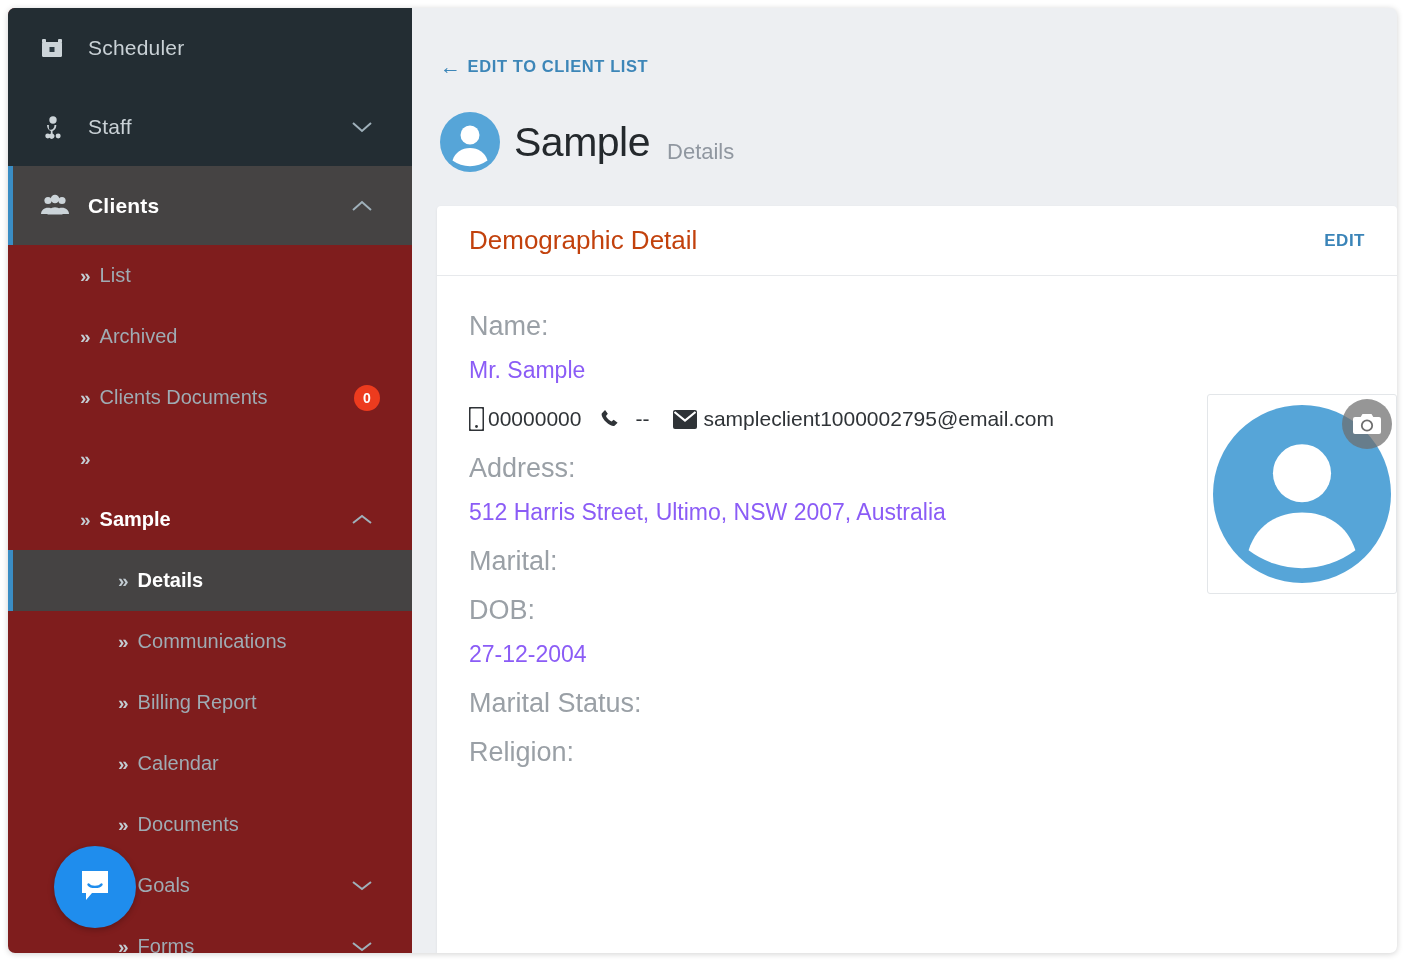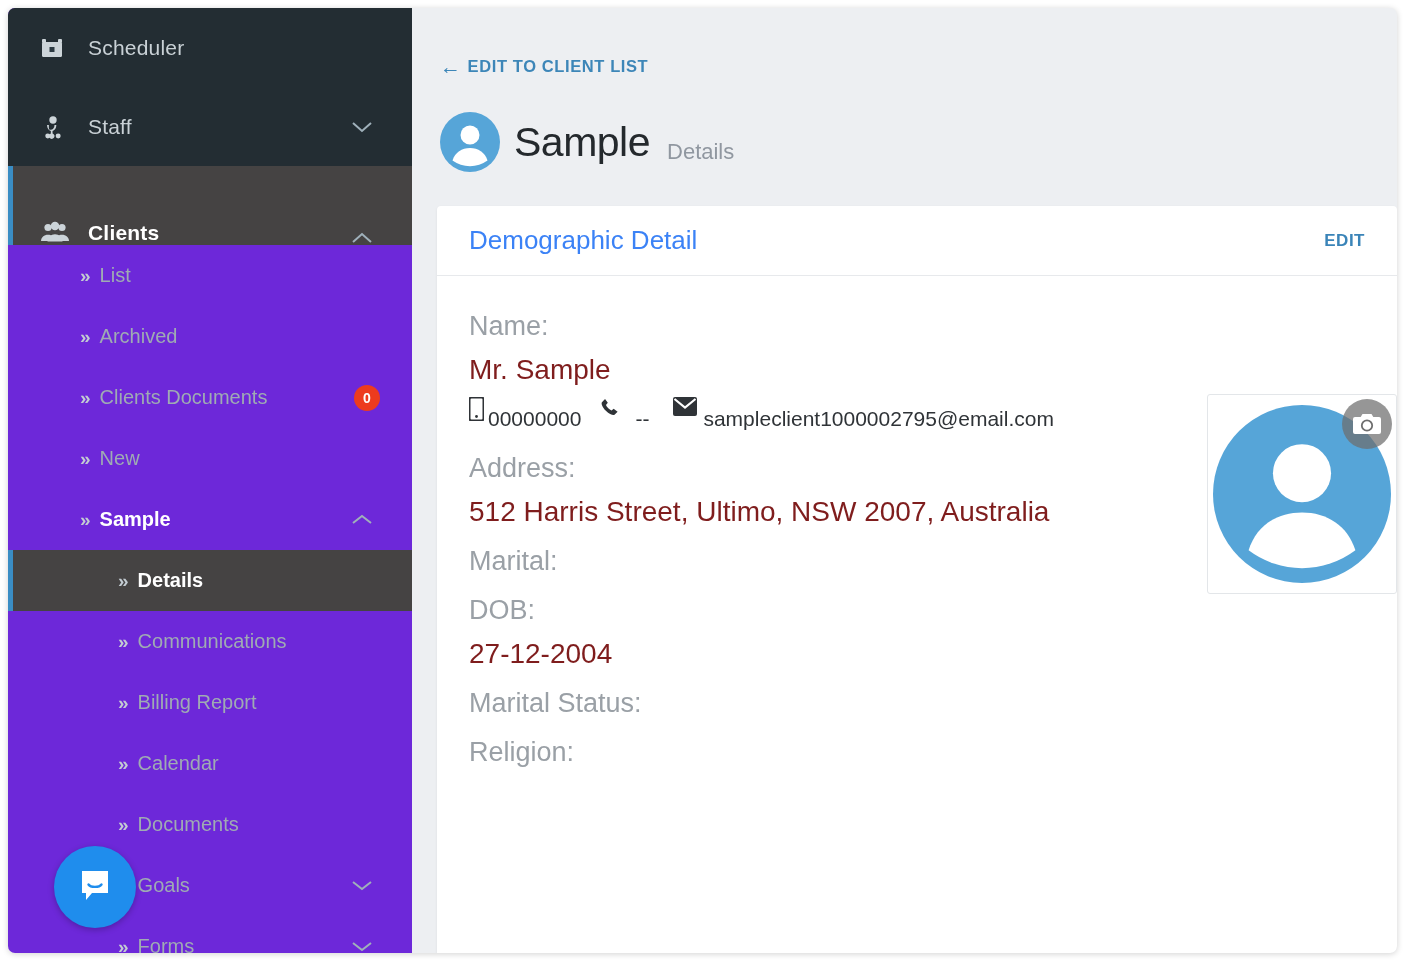--- a/index.html
+++ b/index.html
@@ -17,42 +17,41 @@
     border-radius: 7px;
     overflow: hidden;
     display: flex;
     box-shadow: 0 1px 6px rgba(0,0,0,0.18);
   }
 
   
   #sidebar {
     width: 404px;
     height: 100%;
-    background: #6d28d9;
+    background: #7f1d1d;
     position: relative;
     flex: 0 0 404px;
     overflow: hidden;
   }
   .nav-top-block { background: #232d33; }
 
   .nav-row {
     position: relative;
     display: flex;
     align-items: center;
     height: 79px;
     padding-left: 32px;
     color: #c9d1d6;
     font-size: 21px;
     cursor: pointer;
   }
   .nav-row.active-dark {
     background: #454343;
     color: #ffffff;
     font-weight: bold;
-    align-items: flex-end;
   }
   .nav-row.active-dark::before,
   .sub-row.active::before {
     content: "";
     position: absolute;
     left: 0; top: 0; bottom: 0;
     width: 5px;
     background: #3a8dc4;
   }
   .nav-icon {
@@ -177,46 +176,46 @@
     overflow: hidden;
   }
   #card-head {
     height: 70px;
     display: flex;
     align-items: center;
     justify-content: space-between;
     padding: 0 32px 0 32px;
     border-bottom: 1px solid #e7e9ec;
   }
-  #card-title { font-size: 26px; color: #3b82f6; }
+  #card-title { font-size: 26px; color: #c2410c; }
   #edit-btn {
     color: #3a84b8;
     font-size: 17px;
     font-weight: bold;
     letter-spacing: .5px;
     cursor: pointer;
     margin-left: 39px;
   }
   #card-body { position: relative; padding: 28px 32px 0 32px; }
 
   .field { margin-bottom: 5px; }
   .field-label {
     color: #9aa0a6;
     font-size: 27px;
     line-height: 44px;
   }
   .field-value {
-    color: #7f1d1d;
-    font-size: 28px;
+    color: #8b5cf6;
+    font-size: 23px;
     line-height: 44px;
   }
   .field-value.empty { line-height: 18px; }
   .contact-line {
     display: flex;
-    align-items: flex-start;
+    align-items: center;
     font-size: 21px;
     color: #2f3337;
     line-height: 44px;
   }
   .contact-line .ci { margin-right: 4px; display: inline-flex; align-items: center; }
   .contact-line .sep { margin: 0 8px 0 10px; color: #2f3337; }
   .contact-line .phone-icon { margin-left: 18px; }
   .contact-line .mail-icon { margin-left: 16px; margin-right: 6px; }
 
   #photo-box {
@@ -308,21 +307,20 @@
     </div>
 
     <div class="sub-row lvl1">
       <span class="bullet">»</span>
       <span class="sub-label">Clients Documents</span>
       <span class="badge">0</span>
     </div>
 
     <div class="sub-row lvl1">
       <span class="bullet">»</span>
-      <span class="sub-label">New</span>
     </div>
 
     <div class="sub-row lvl1 bold">
       <span class="bullet">»</span>
       <span class="sub-label">Sample</span>
       <span class="sub-chev">
         <svg width="22" height="13" viewBox="0 0 22 13" fill="none" stroke="currentColor" stroke-width="2">
           <path d="M2 10 L11 3 L20 10"></path>
         </svg>
       </span>

